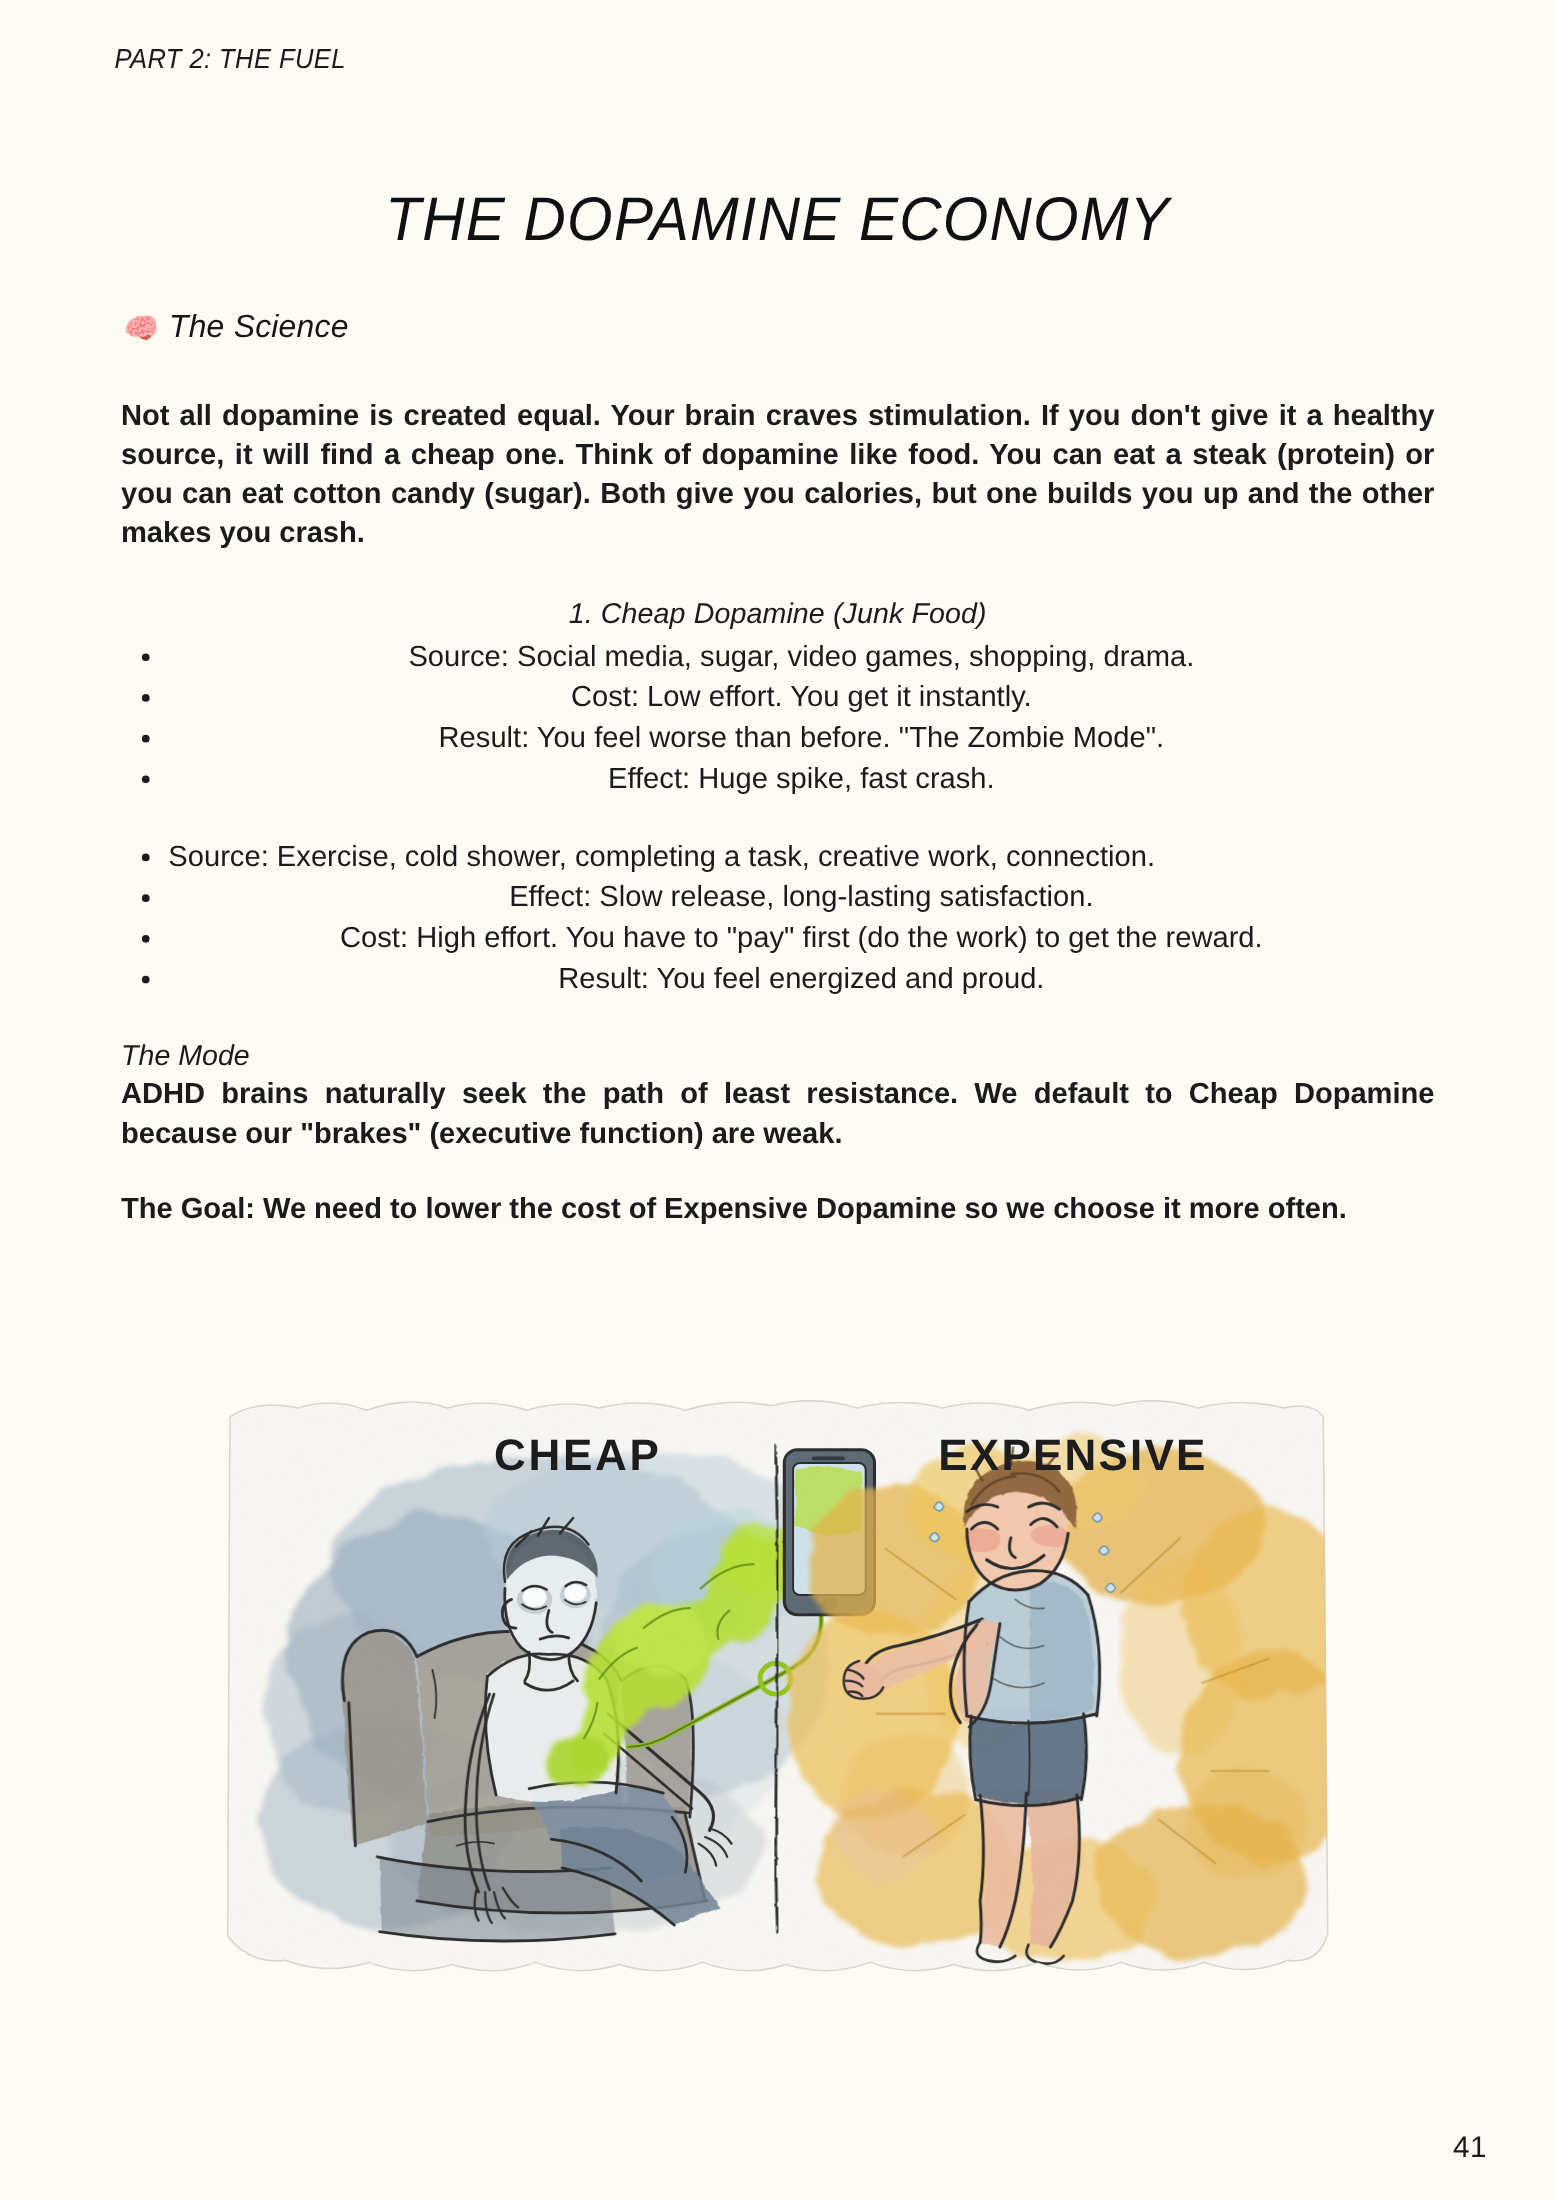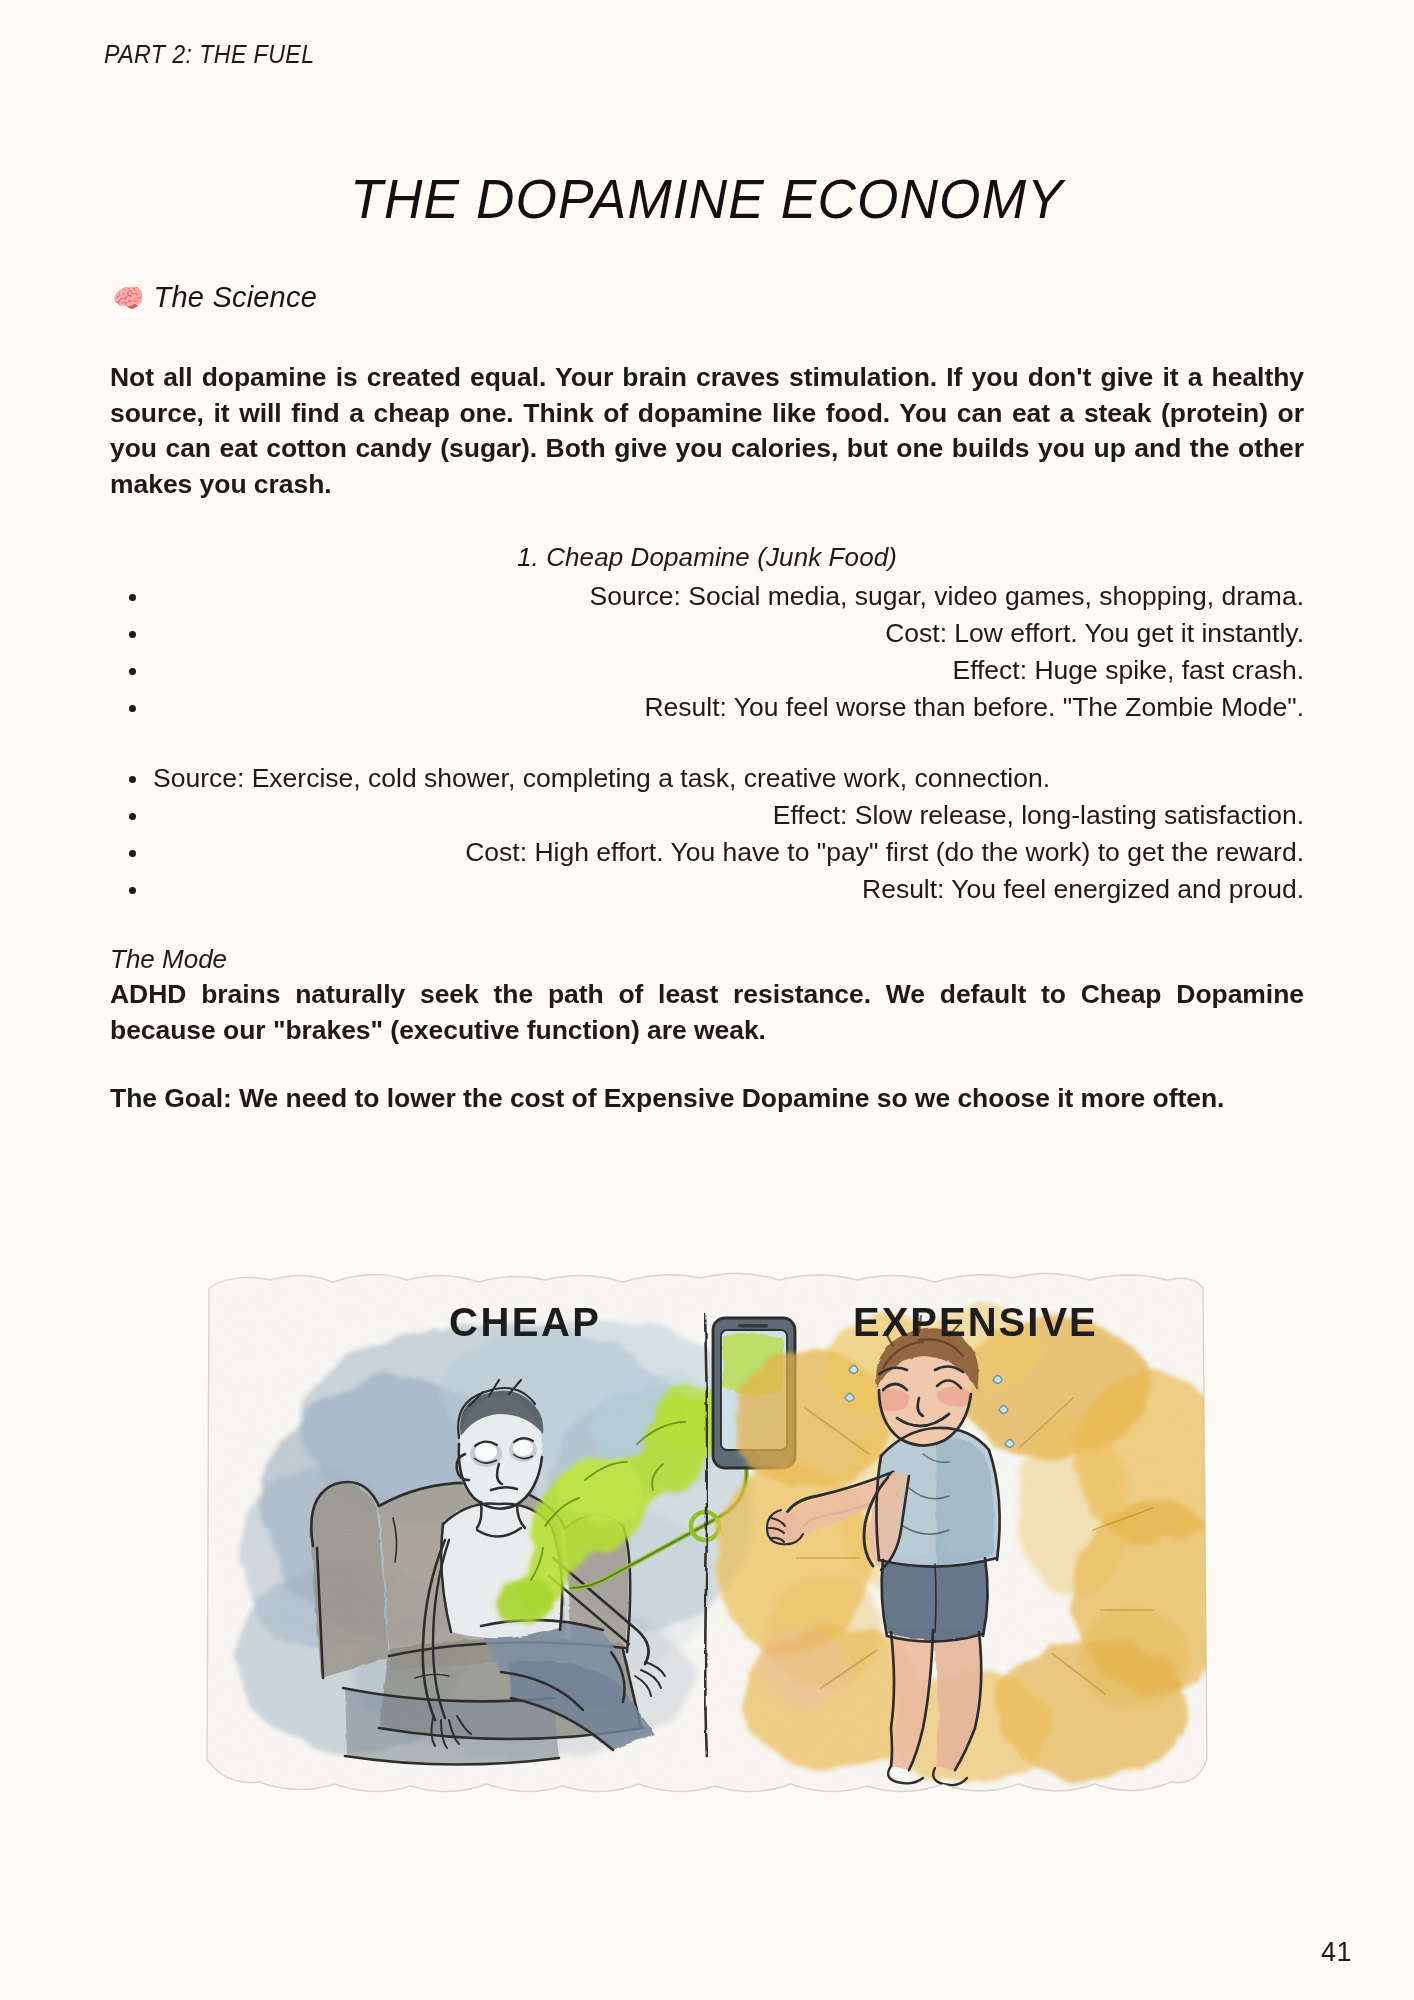--- a/index.html
+++ b/index.html
@@ -120,21 +120,21 @@
   ul.bullets li::before {
     content: "";
     position: absolute;
     left: 19px;
     top: 15px;
     width: 7px;
     height: 7px;
     border-radius: 50%;
     background: #1b1b1b;
   }
-  ul.bullets li.nowrap { text-align: right; }
+  ul.bullets li.nowrap { text-align: center; }
 
   .trap-title {
     font-size: 26px;
     font-style: italic;
     margin: 0;
     line-height: 1.33;
     color: #1b1b1b;
   }
 
   
@@ -175,22 +175,22 @@
 
     <p class="body">Not all dopamine is created equal. Your brain craves stimulation. If you don't give it a healthy source, it will find a cheap one. Think of dopamine like food. You can eat a steak (protein) or you can eat cotton candy (sugar). Both give you calories, but one builds you up and the other makes you crash.</p>
 
     <div class="gap-lg"></div>
 
     <div>
       <div class="list-title">1. Cheap Dopamine (Junk Food)</div>
       <ul class="bullets">
         <li class="nowrap">Source: Social media, sugar, video games, shopping, drama.</li>
         <li class="nowrap">Cost: Low effort. You get it instantly.</li>
+        <li class="nowrap">Result: You feel worse than before. "The Zombie Mode".</li>
         <li class="nowrap">Effect: Huge spike, fast crash.</li>
-        <li class="nowrap">Result: You feel worse than before. "The Zombie Mode".</li>
       </ul>
     </div>
 
     <div class="gap-md"></div>
 
     <div>
       <ul class="bullets">
         <li>Source: Exercise, cold shower, completing a task, creative work, connection.</li>
         <li class="nowrap">Effect: Slow release, long-lasting satisfaction.</li>
         <li class="nowrap">Cost: High effort. You have to "pay" first (do the work) to get the reward.</li>

